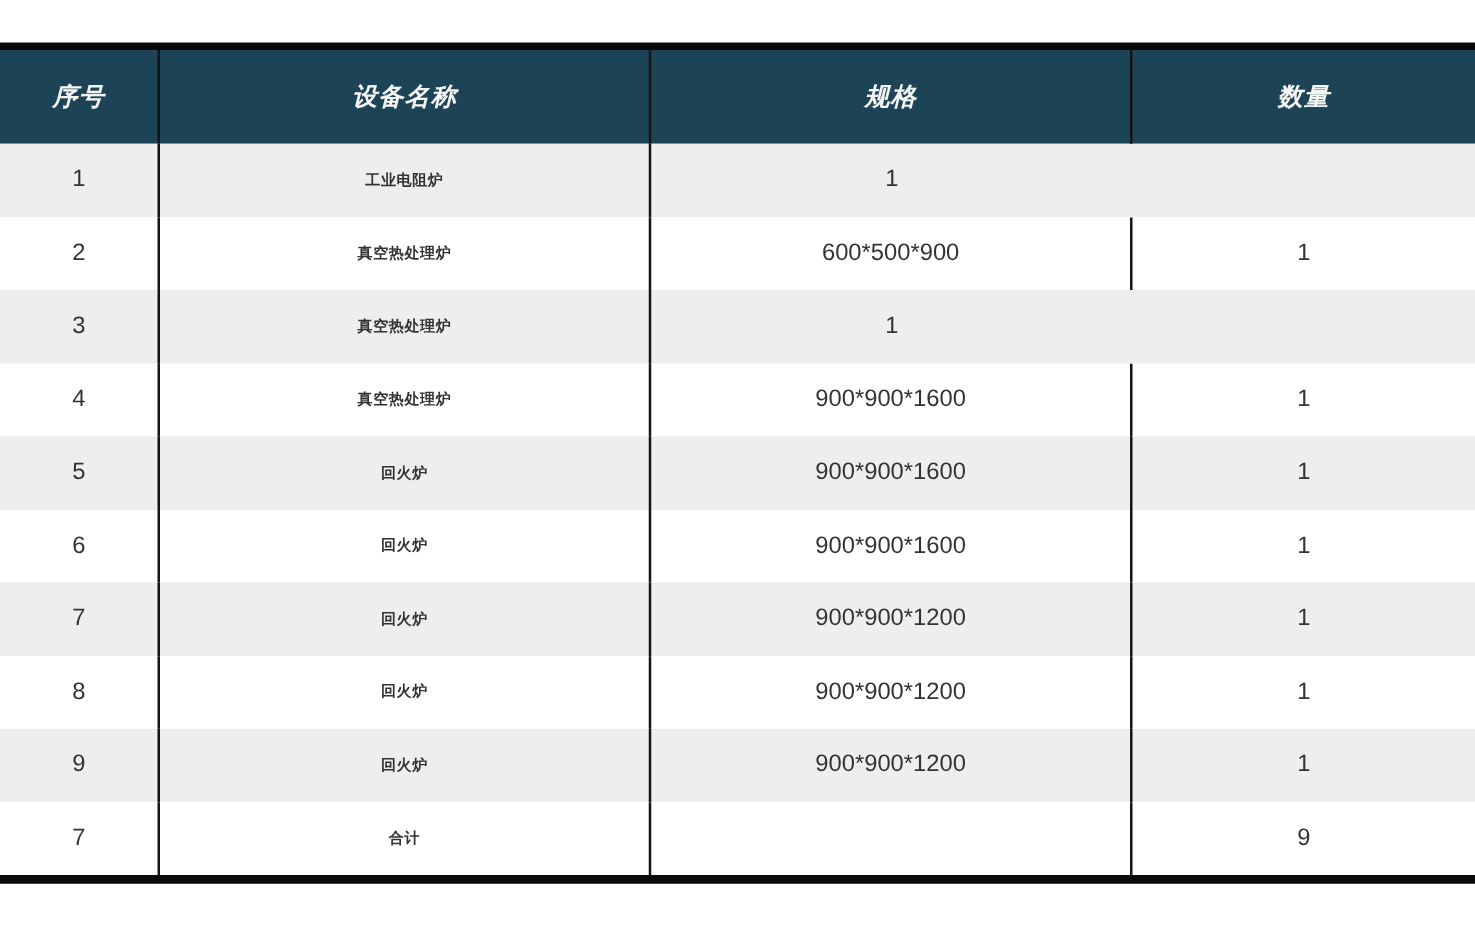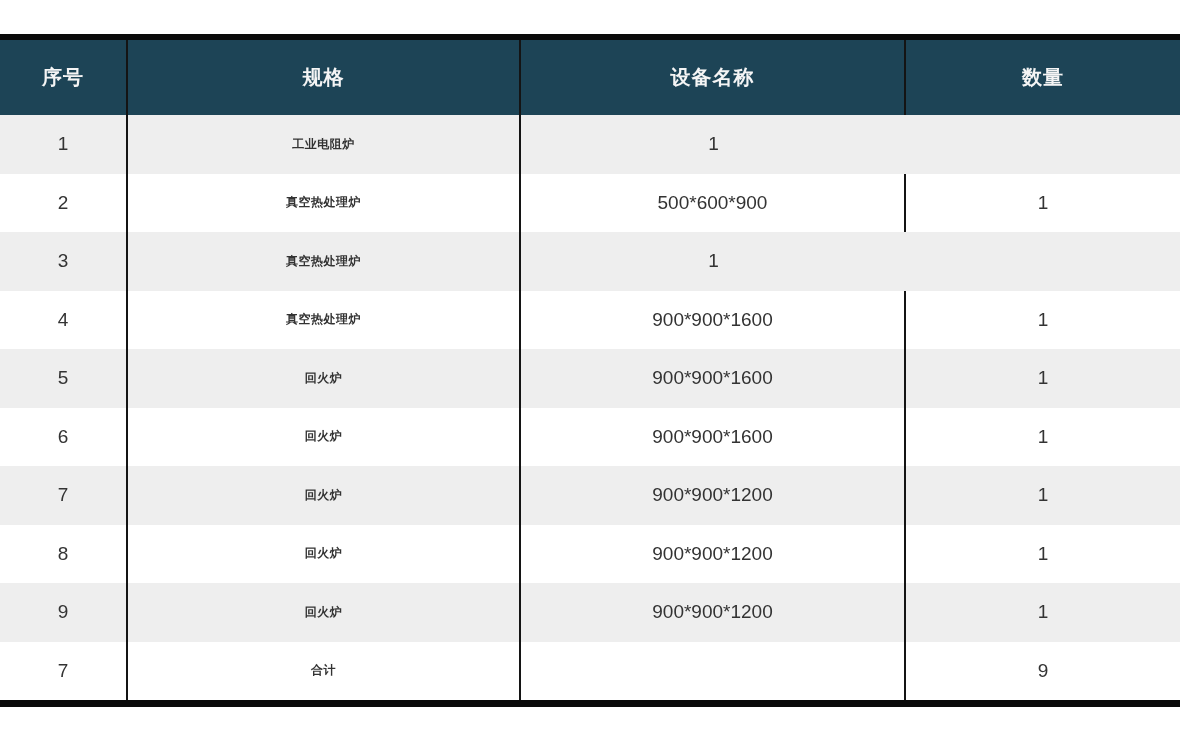--- a/index.html
+++ b/index.html
@@ -37,20 +37,21 @@
   }
   .th {
     display: flex;
     align-items: center;
     justify-content: center;
     color: var(--header-text);
     font-size: 20px;
     font-weight: bold;
     letter-spacing: 1px;
     border-right: 2px solid var(--border-thin);
+    font-style: italic;
   }
   .th:last-child { border-right: none; }
   .tbody { width: 100%; }
   .tr {
     display: grid;
     grid-template-columns: 128px 393px 385px 274px;
     height: 58.5px;
     background: var(--row-bg);
   }
   .tr.alt { background: var(--row-alt-bg); }
@@ -69,35 +70,35 @@
     font-weight: 700;
     letter-spacing: 0.5px;
   }
 </style>
 </head>
 <body>
 
 <div class="table-outer">
   <div class="thead">
     <div class="th">序号</div>
+    <div class="th">设备名称</div>
     <div class="th">规格</div>
-    <div class="th">设备名称</div>
     <div class="th">数量</div>
   </div>
   <div class="tbody" id="table-body">
   <div class="tr alt">
     <div class="td col-index">1</div>
     <div class="td col-name">工业电阻炉</div>
     <div class="td col-qty">1</div>
   </div>
 
   <div class="tr">
     <div class="td col-index">2</div>
     <div class="td col-name">真空热处理炉</div>
-    <div class="td col-spec">500*600*900</div>
+    <div class="td col-spec">600*500*900</div>
     <div class="td col-qty">1</div>
   </div>
 
   <div class="tr alt">
     <div class="td col-index">3</div>
     <div class="td col-name">真空热处理炉</div>
     <div class="td col-qty">1</div>
   </div>
 
   <div class="tr">

